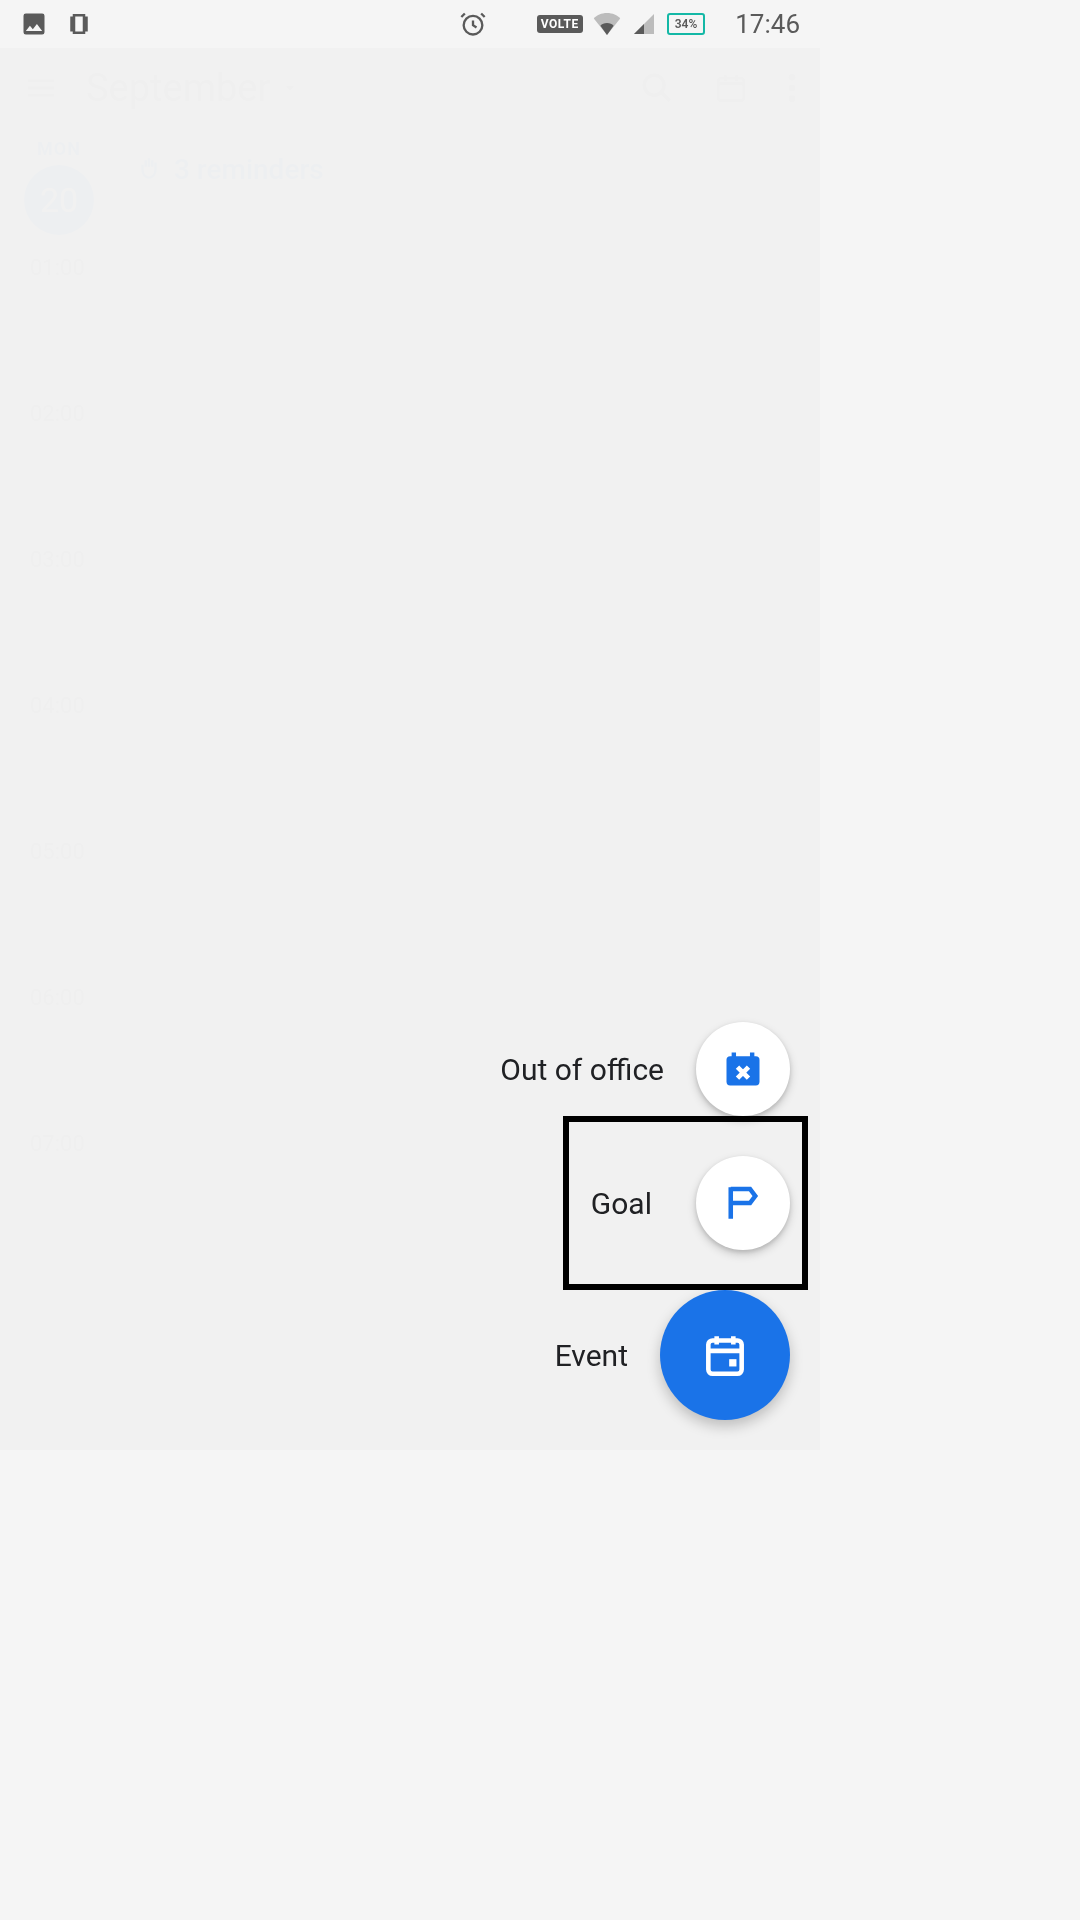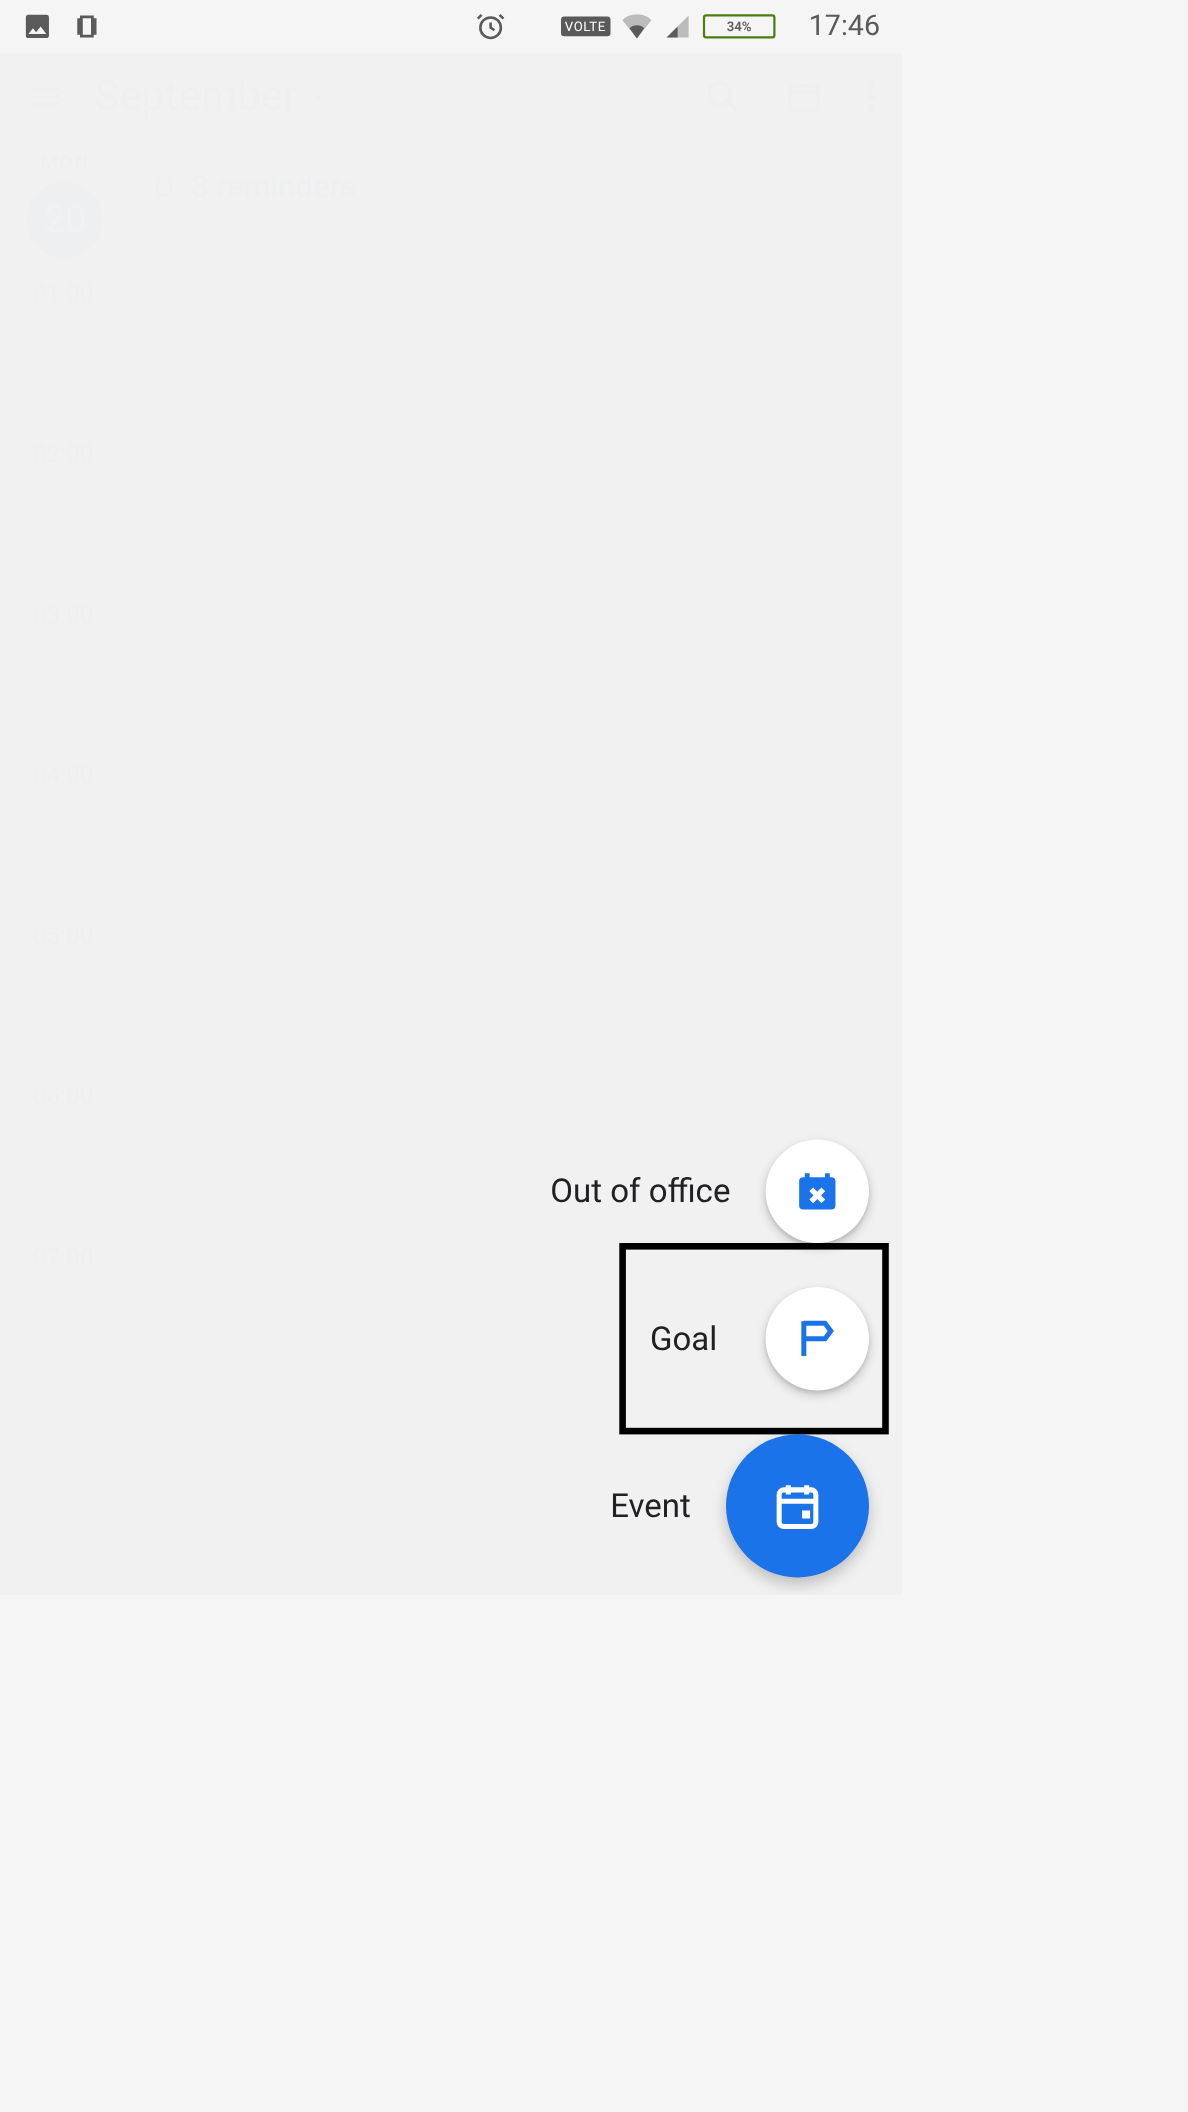--- a/index.html
+++ b/index.html
@@ -4,22 +4,22 @@
   <style>
     * { margin: 0; padding: 0; box-sizing: border-box; }
     html, body { width: 820px; height: 1450px; font-family: 'Roboto', -apple-system, sans-serif; background: #f5f5f5; overflow: hidden; position: relative; }
     
     
     .status-bar { height: 48px; display: flex; align-items: center; justify-content: space-between; padding: 0 20px; background: #f5f5f5; position: relative; z-index: 1; }
     .status-left { display: flex; gap: 16px; align-items: center; }
     .status-right { display: flex; gap: 10px; align-items: center; }
     .status-icon { color: #5a5a5a; display: inline-flex; }
     .status-time { font-size: 26px; color: #5a5a5a; font-weight: 400; margin-left: 20px; }
-    .volte-badge { background: #5a5a5a; color: #fff; font-size: 12px; font-weight: 400; padding: 2px 4px; border-radius: 3px; letter-spacing: 0.5px; margin-left: 40px; }
-    .battery-box { border: 2px solid #4d7c0f; border-radius: 3px; padding: 2px 20px; font-size: 12px; font-weight: 600; color: #5a5a5a; }
+    .volte-badge { background: #5a5a5a; color: #fff; font-size: 12px; font-weight: 700; padding: 2px 4px; border-radius: 3px; letter-spacing: 0.5px; margin-left: 40px; }
+    .battery-box { border: 2px solid #14b8a6; border-radius: 3px; padding: 2px 6px; font-size: 12px; font-weight: 600; color: #5a5a5a; }
 
     
     .dim-layer { position: absolute; top: 0; left: 0; right: 0; bottom: 0; pointer-events: none; }
     .calendar-bg { position: absolute; top: 48px; left: 0; right: 0; bottom: 0; background: #fff; opacity: 0.18; }
 
     
     .app-bar { height: 80px; display: flex; align-items: center; padding: 0 24px; gap: 28px; }
     .app-title-wrap { display: flex; align-items: center; gap: 10px; flex: 1; }
     .app-title { font-size: 38px; color: #5f6368; font-weight: 400; }
     .icon-btn { color: #5f6368; display: inline-flex; }
@@ -34,21 +34,21 @@
 
     
     .time-grid { padding-left: 30px; }
     .time-row { height: 146px; display: flex; align-items: flex-start; }
     .time-lbl { font-size: 22px; color: #5f6368; }
 
     
     .scrim { position: absolute; top: 48px; left: 0; right: 0; bottom: 0; background: rgba(241,241,241,0.9); z-index: 2; }
 
     
-    .fab-container { position: absolute; right: 30px; bottom: 16px; z-index: 3; display: flex; flex-direction: column; align-items: flex-end; gap: 40px; }
+    .fab-container { position: absolute; right: 30px; bottom: 30px; z-index: 3; display: flex; flex-direction: column; align-items: flex-end; gap: 40px; }
     .fab-item { display: flex; align-items: center; gap: 32px; }
     .fab-label { font-size: 30px; color: #202124; font-weight: 400; }
     .fab-btn { width: 94px; height: 94px; border-radius: 50%; background: #fff; box-shadow: 0 4px 10px rgba(0,0,0,0.18), 0 2px 4px rgba(0,0,0,0.12); display: flex; align-items: center; justify-content: center; color: #1a73e8; }
     .fab-main { width: 130px; height: 130px; background: #1a73e8; color: #fff; box-shadow: 0 6px 14px rgba(0,0,0,0.22); }
     .fab-item.highlighted { position: relative; gap: 44px; }
     .highlight-box { position: absolute; border: 6px solid #000; top: -40px; bottom: -40px; left: -28px; right: -18px; pointer-events: none; }
 
     svg { display: block; }
   </style>
 </head>

